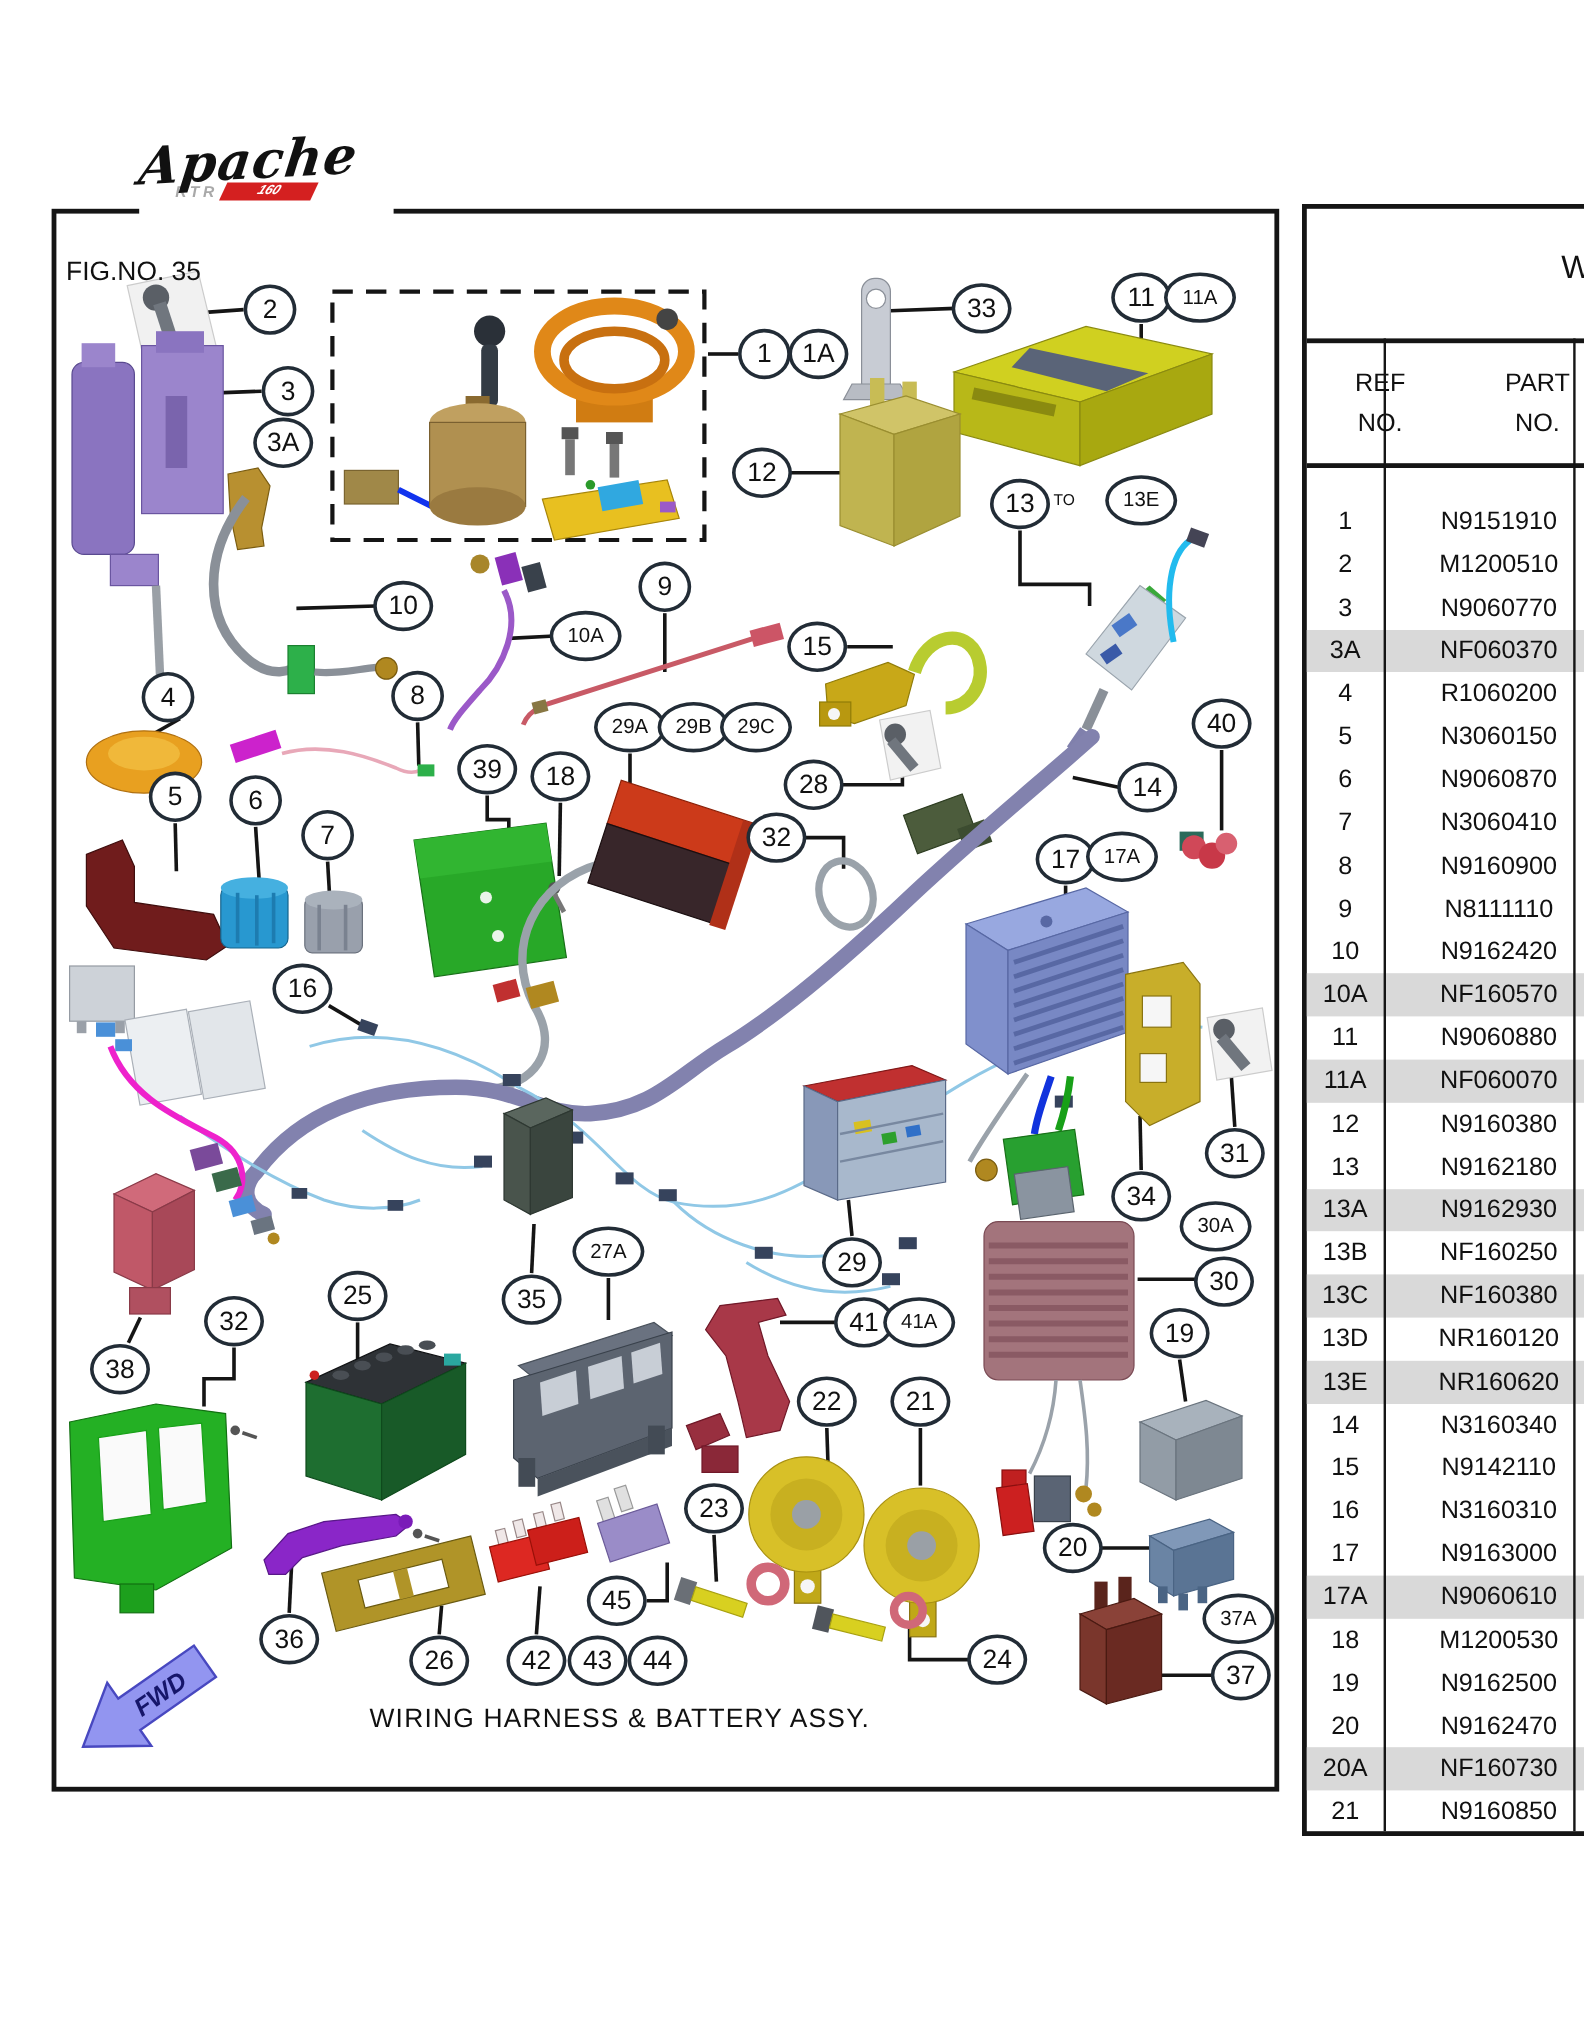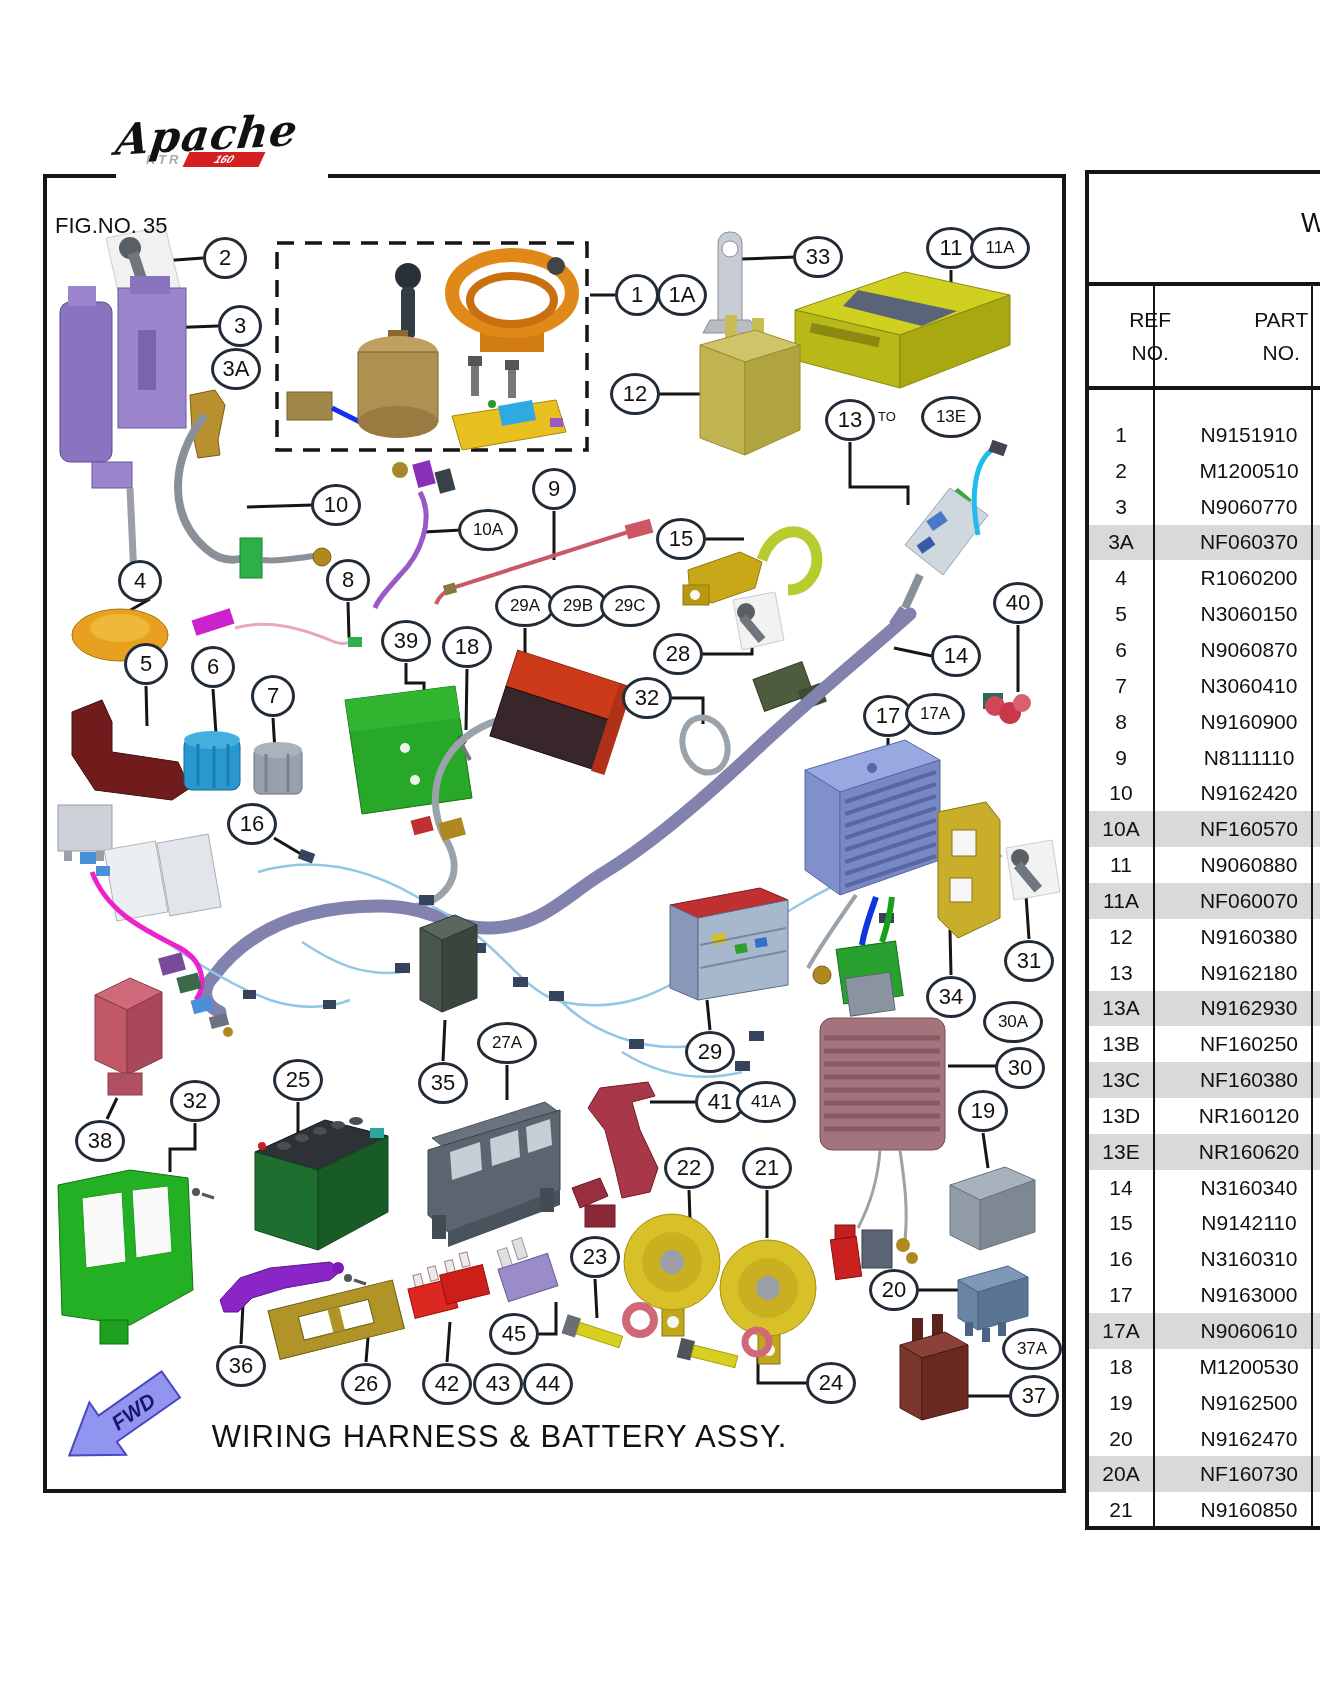--- a/index.html
+++ b/index.html
@@ -26,21 +26,21 @@
   .t-row .cp{width:192px;text-align:center;}
   
   .balloon{position:absolute;z-index:6;background:#fff;border:3px solid #222c36;border-radius:50%;
            display:flex;align-items:center;justify-content:center;font-size:22px;color:#111;
            transform:translate(-50%,-50%);box-sizing:border-box;}
   .b1{width:44px;height:42px;}
   .b2{width:50px;height:42px;}
   .b3{width:60px;height:42px;font-size:17px;}
   
   #fig-label{left:55px;top:213px;font-size:22px;z-index:5;}
-  #caption{left:26px;top:1419px;width:947px;text-align:center;font-size:31px;letter-spacing:1px;z-index:5;}
+  #caption{left:43px;top:1419px;width:947px;text-align:center;font-size:22px;letter-spacing:1px;z-index:5;}
   #to-label{left:878px;top:409px;font-size:13px;z-index:6;}
   
   #logo{left:116px;top:112px;width:212px;height:78px;background:#fff;z-index:5;}
   #logo .brand{font-family:"DejaVu Serif",serif;font-style:italic;font-weight:bold;font-size:43px;
                line-height:44px;transform:rotate(-3deg) skewX(-10deg);letter-spacing:1px;}
   .logo-sub{display:flex;align-items:center;margin-left:30px;margin-top:-4px;}
   .logo-sub .rtr{font-size:13px;font-weight:bold;font-style:italic;color:#a9a9a9;letter-spacing:3px;}
   .logo-badge{width:76px;height:15px;background:#d42020;transform:skewX(-25deg);margin-left:5px;
               color:#fff;font-size:11px;font-style:italic;text-align:center;line-height:15px;font-weight:bold;}
   #parts-svg{position:absolute;left:0;top:0;width:1320px;height:1700px;z-index:2;}

